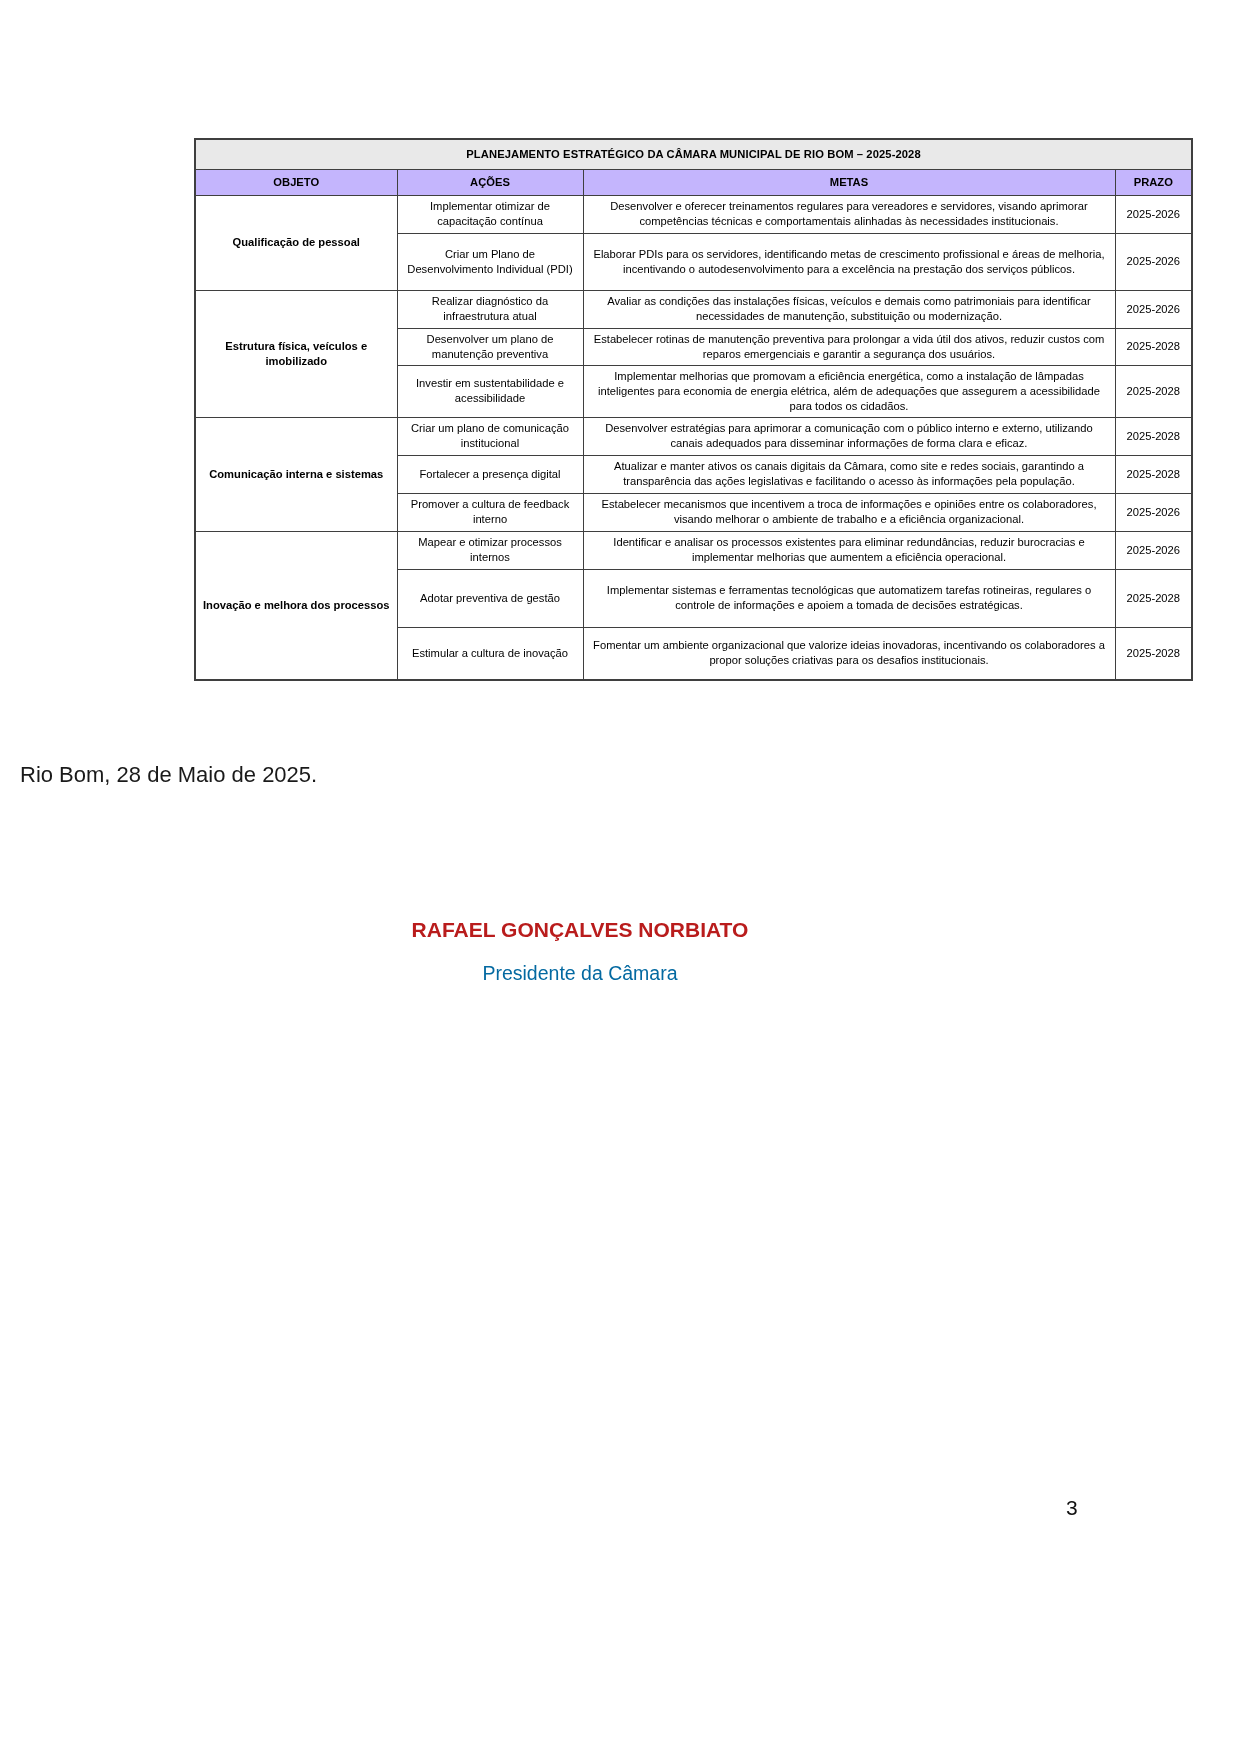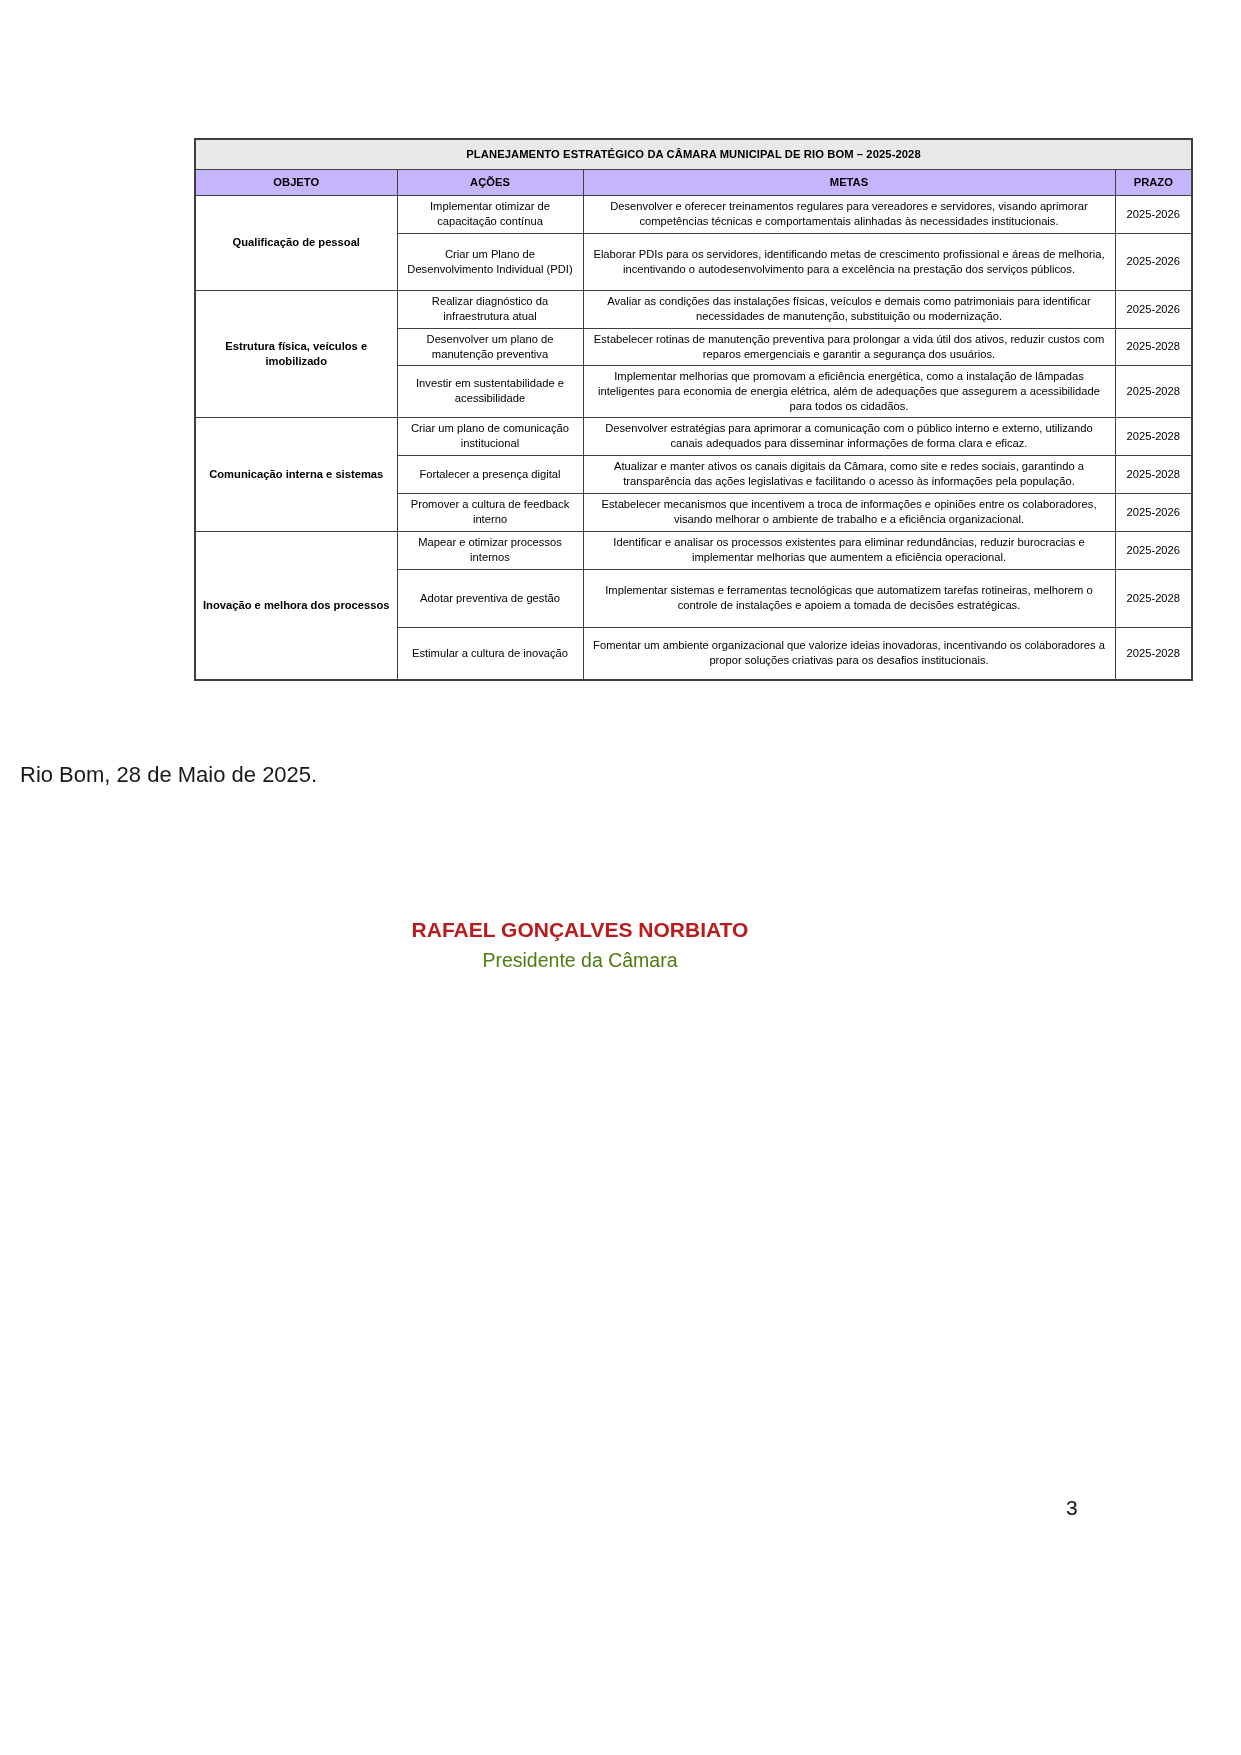--- a/index.html
+++ b/index.html
@@ -32,21 +32,21 @@
   }
   td.objeto { font-weight:bold; }
   td.prazo-cell { padding:3px 2px; }
 
   .dateline {
     position:absolute; top:762px; left:20px; width:1221px;
     text-align:left; font-size:22px; color:#1a1a1a;
   }
   .signature { position:absolute; top:918px; left:0; width:1160px; text-align:center; }
   .sig-name  { font-size:21px; font-weight:bold; color:#b91c1c; }
-  .sig-title { font-size:19.5px; margin-top:7px; color:#4d7c0f; }
+  .sig-title { font-size:19.5px; margin-top:20px; color:#0369a1; }
 
   .pagenum {
     position:absolute; top:1496px; left:1066px;
     font-size:21px; color:#111;
   }
 </style>
 </head>
 <body>
 
 <div class="page">
@@ -114,21 +114,21 @@
           <td class="prazo-cell">2025-2026</td>
         </tr>
         <tr style="height: 38px;">
           <td class="objeto" rowspan="3">Inovação e melhora dos processos</td>
           <td class="acao-cell">Mapear e otimizar processos internos</td>
           <td class="meta-cell">Identificar e analisar os processos existentes para eliminar redundâncias, reduzir burocracias e implementar melhorias que aumentem a eficiência operacional.</td>
           <td class="prazo-cell">2025-2026</td>
         </tr>
         <tr style="height: 58px;">
           <td class="acao-cell">Adotar preventiva de gestão</td>
-          <td class="meta-cell">Implementar sistemas e ferramentas tecnológicas que automatizem tarefas rotineiras, melhorem o controle de instalações e apoiem a tomada de decisões estratégicas.</td>
+          <td class="meta-cell">Implementar sistemas e ferramentas tecnológicas que automatizem tarefas rotineiras, regulares o controle de informações e apoiem a tomada de decisões estratégicas.</td>
           <td class="prazo-cell">2025-2028</td>
         </tr>
         <tr style="height: 53px;">
           <td class="acao-cell">Estimular a cultura de inovação</td>
           <td class="meta-cell">Fomentar um ambiente organizacional que valorize ideias inovadoras, incentivando os colaboradores a propor soluções criativas para os desafios institucionais.</td>
           <td class="prazo-cell">2025-2028</td>
         </tr>
       </tbody>
   </table>
 

